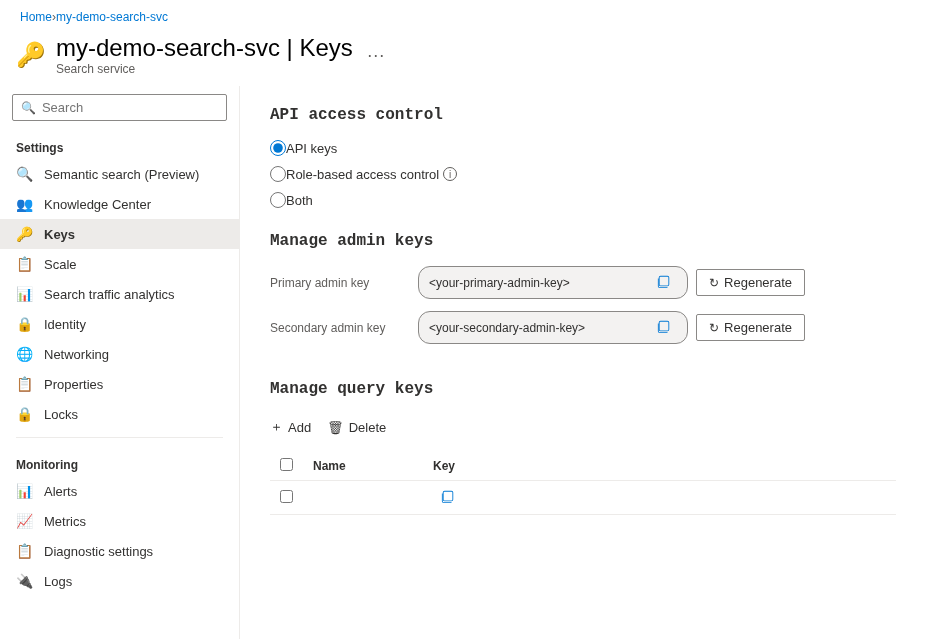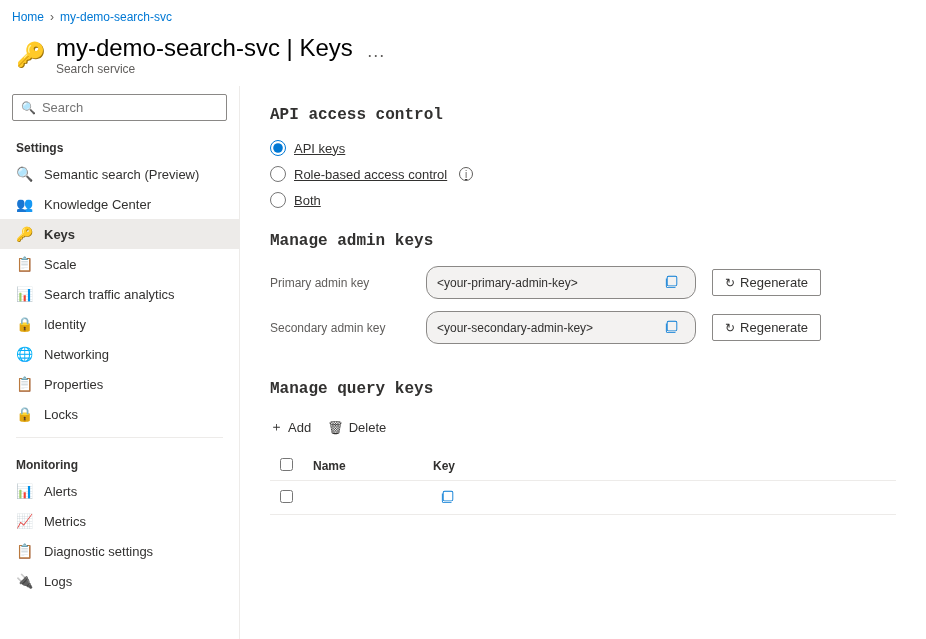--- a/index.html
+++ b/index.html
@@ -1,20 +1,20 @@
 <!DOCTYPE html>
 <html><head>
   <meta charset="utf-8">
   <style>
     * { box-sizing: border-box; margin: 0; padding: 0; }
     body { font-family: 'Segoe UI', Arial, sans-serif; font-size: 13px; background: #fff; color: #323130; }
 
     .breadcrumb {
-      display: flex; align-items: center; gap: 6px;
-      padding: 10px 12px 6px; font-size: 12px; color: #0078d4;
+      display: flex; align-items: center; 
+      padding: 10px 20px 6px; font-size: 12px; color: #0078d4;
     }
     .breadcrumb span { color: #605e5c; }
 
     .header {
       display: flex; align-items: center; gap: 10px;
       padding: 4px 16px 10px;
     }
     .header-icon { font-size: 24px; color: #f1c40f; }
     .header-text h1 { font-size: 24px; font-weight: 400; color: #000000; }
     .header-text p { font-size: 12px; color: #605e5c; }
@@ -54,32 +54,32 @@
     .main {
       flex: 1; overflow-y: auto; padding: 20px 30px;
     }
 
     .section-title {
       font-size: 16px; font-weight: 600; color: #323130; margin-bottom: 16px; font-family: Liberation Mono, monospace;
     }
 
     
     .radio-group { display: flex; flex-direction: column; gap: 10px; margin-bottom: 24px; }
-    .radio-option { display: flex; align-items: center; gap: 8px; font-size: 13px; text-decoration: underline; }
+    .radio-option { display: flex; align-items: center; font-size: 13px; }
     .radio-option input[type="radio"] { accent-color: #0078d4; width: 16px; height: 16px; }
     .info-icon {
       display: inline-flex; align-items: center; justify-content: center;
       width: 14px; height: 14px; border-radius: 50%; border: 1px solid #605e5c;
       font-size: 10px; color: #605e5c; cursor: pointer; margin-left: 4px;
     }
 
     
     .admin-keys-section { margin-bottom: 36px; }
     .key-row {
-      display: flex; align-items: center; gap: 16px; margin-bottom: 12px;
+      display: flex; align-items: center; gap: 8px; margin-bottom: 12px;
     }
     .key-label { font-size: 12px; color: #605e5c; width: 140px; flex-shrink: 0; }
     .key-value-box {
       display: flex; align-items: center; gap: 0;
       border: 1px solid #8a8886; background: #f3f2f1; padding: 5px 10px;
       font-size: 12px; color: #323130; min-width: 270px; border-radius: 12px;
     }
     .key-value-text { flex: 1; font-size: 12px; }
     .copy-btn {
       background: none; border: none; cursor: pointer; padding: 2px 6px;

